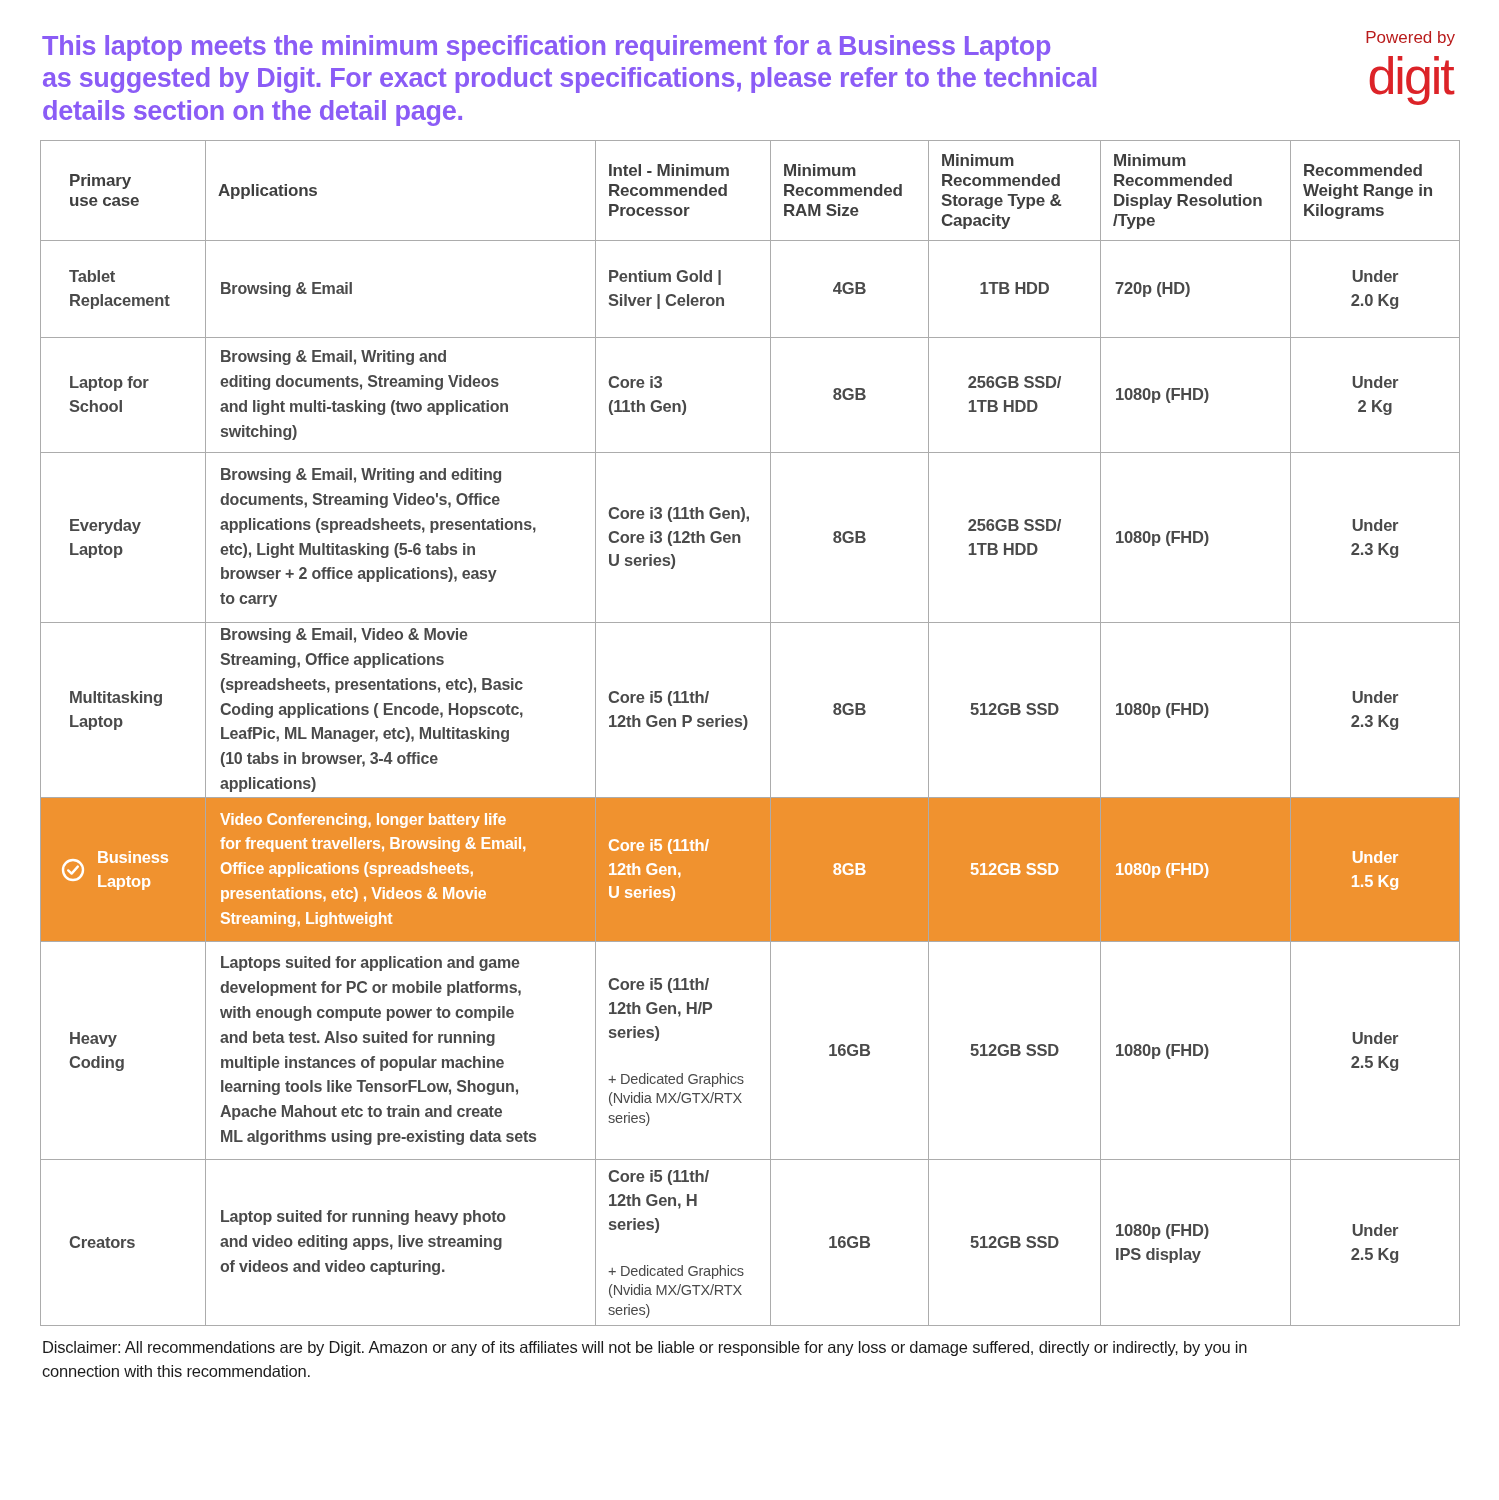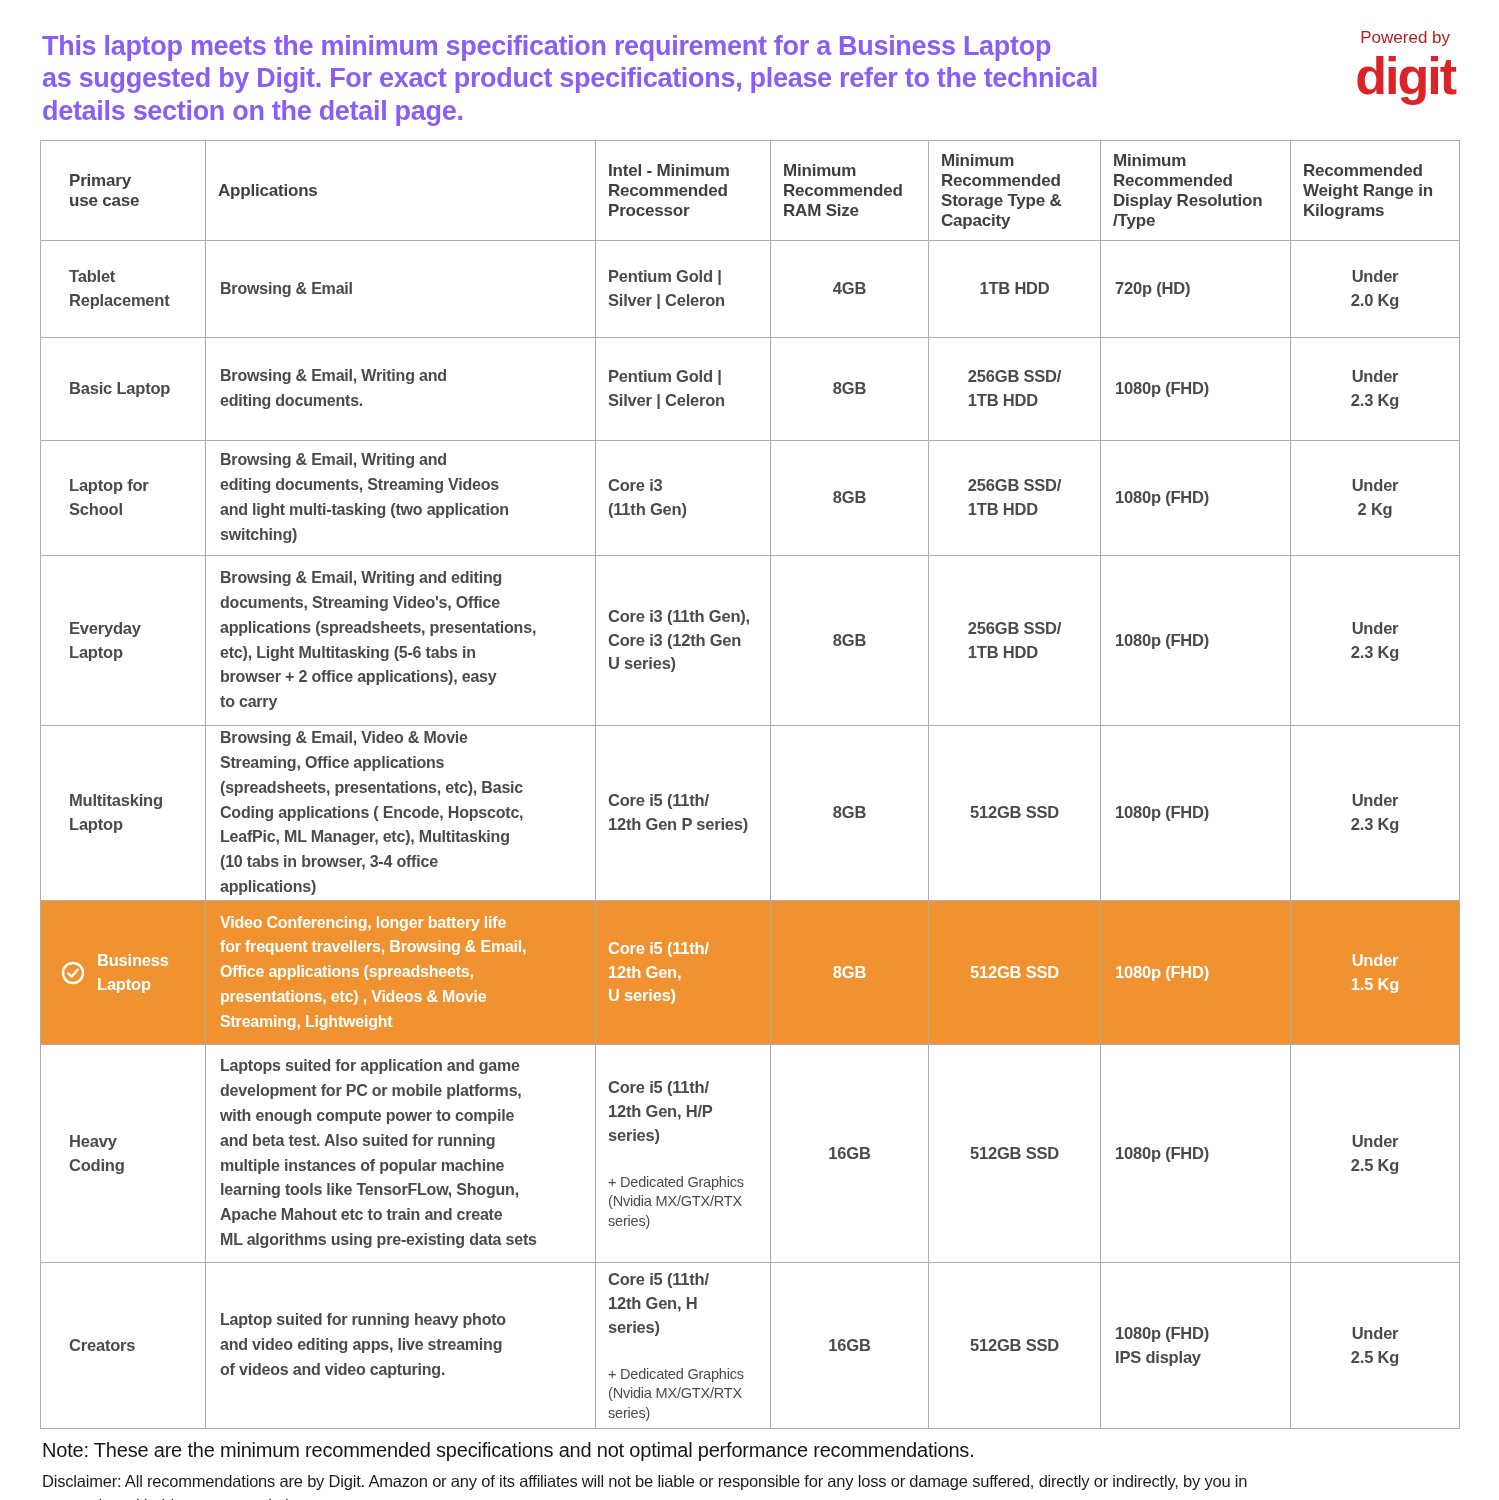--- a/index.html
+++ b/index.html
@@ -32,21 +32,21 @@
     top: 28px; right: 44px;
     text-align: center;
   }
   .powered-by {
     font-size: 17px;
     color: #b91c1c;
     margin-bottom: 2px;
   }
   .digit-logo {
     font-size: 52px;
-    font-weight: bold;
+    font-weight: normal;
     letter-spacing: -2px;
     color: #dc2328;
     line-height: 1;
   }
 
   
   table.spec {
     table-layout: fixed;
     border-collapse: collapse;
     margin-left: 40px;
@@ -183,33 +183,20 @@
 Replacement</td>
         <td class="c-apps">Browsing &amp; Email</td>
         <td class="c-proc"><div>Pentium Gold |
 Silver | Celeron</div></td>
         <td class="c-ram">4GB</td>
         <td class="c-storage"><span class="inner">1TB HDD</span></td>
         <td class="c-display">720p (HD)</td>
         <td class="c-weight">Under
 2.0 Kg</td>
       </tr>
-      <tr class="row-1">
-        <td class="c-usecase">Basic Laptop</td>
-        <td class="c-apps">Browsing &amp; Email, Writing and
-editing documents.</td>
-        <td class="c-proc"><div>Pentium Gold |
-Silver | Celeron</div></td>
-        <td class="c-ram">8GB</td>
-        <td class="c-storage"><span class="inner">256GB SSD/
-1TB HDD</span></td>
-        <td class="c-display">1080p (FHD)</td>
-        <td class="c-weight">Under
-2.3 Kg</td>
-      </tr>
       <tr class="row-2">
         <td class="c-usecase">Laptop for
 School</td>
         <td class="c-apps">Browsing &amp; Email, Writing and
 editing documents, Streaming Videos
 and light multi-tasking (two application
 switching)</td>
         <td class="c-proc"><div>Core i3
 (11th Gen)</div></td>
         <td class="c-ram">8GB</td>
@@ -312,15 +299,14 @@
         <td class="c-storage"><span class="inner">512GB  SSD</span></td>
         <td class="c-display">1080p (FHD)
 IPS display</td>
         <td class="c-weight">Under
 2.5 Kg</td>
       </tr>
     </tbody>
 </table>
 
 <div class="footer">
-  <div class="note">Note: These are the minimum recommended specifications and not optimal performance recommendations.</div>
   <div class="disclaimer">Disclaimer: All recommendations are by Digit. Amazon or any of its affiliates will not be liable or responsible for any loss or damage suffered, directly or indirectly, by you in connection with this recommendation.</div>
 </div>
 
 </body></html>

